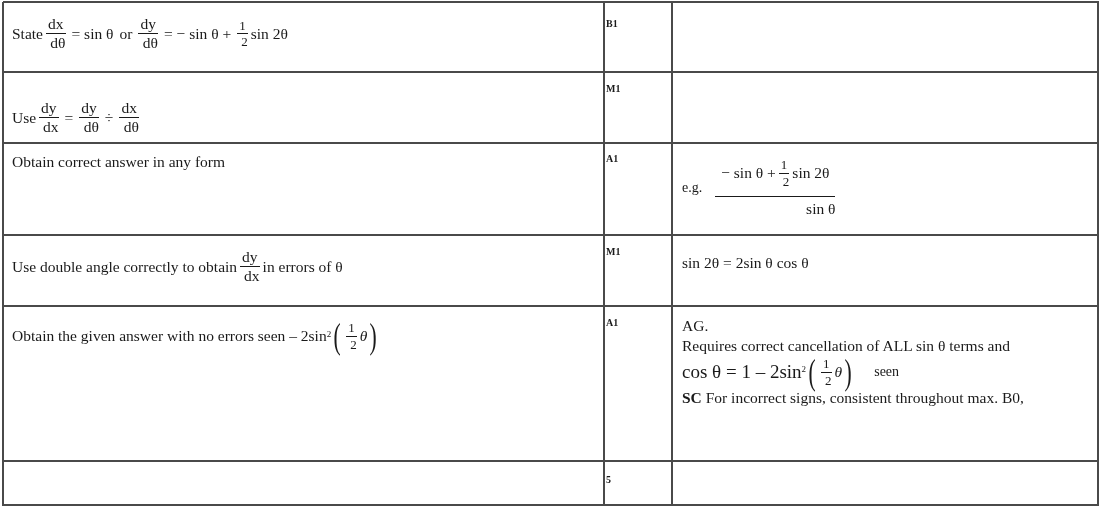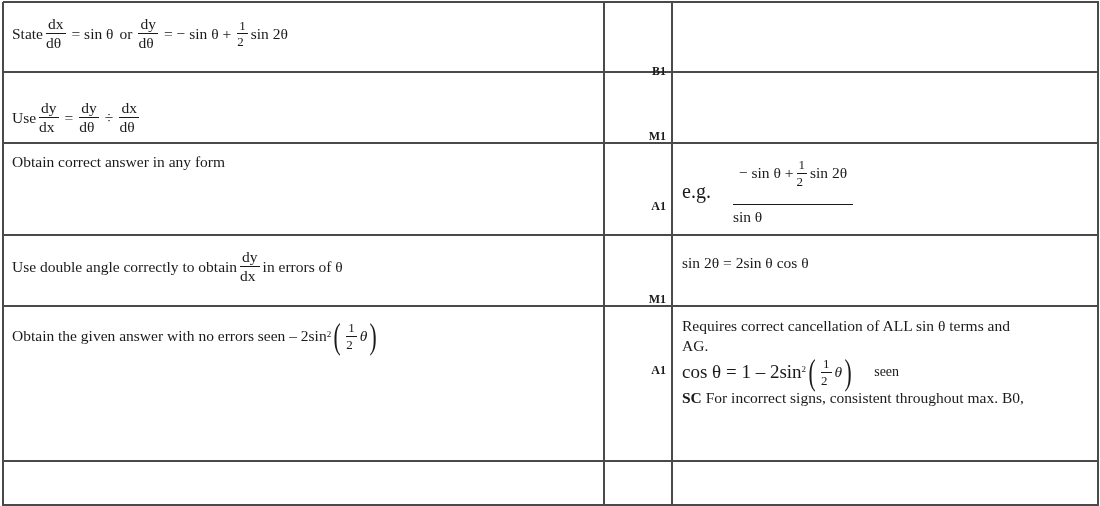--- a/index.html
+++ b/index.html
@@ -3,24 +3,24 @@
   <meta charset="utf-8">
   <style>
     html, body { margin:0; padding:0; background:#ffffff; }
     body { width:1100px; height:506px; position:relative; overflow:hidden;
            font-family:"Liberation Serif", "DejaVu Serif", serif; color:#1a1a1a; font-size:15.5px; }
     .grid { position:absolute; left:0; top:0; width:1100px; height:506px; }
     .hline { position:absolute; left:3px; width:1096px; height:2px; background:#4a4a4a; }
     .vline { position:absolute; top:2px; width:2px; background:#4a4a4a; }
     .cell { position:absolute;font-family:Liberation Serif, serif; }
     .row-crit { left:12px; }
-    .mark { position:absolute; left:606px; width:60px; text-align:right; font-weight:bold; font-size:12px;margin-top:46px; }
+    .mark { position:absolute; left:606px; width:60px; font-weight:bold; font-size:10px; }
     .note { position:absolute; left:682px; width:410px; }
     .it { font-style:italic; }
-    .frac { display:inline-flex; flex-direction:column; align-items:flex-start; vertical-align:middle; margin:0 3px; line-height:1.05; }
+    .frac { display:inline-flex; flex-direction:column; align-items:flex-end; vertical-align:middle; margin:0 3px; line-height:1.05; }
     .frac .num { border-bottom:1px solid #1a1a1a; padding:0 2px 1px 2px; }
     .frac .den { padding-top:1px; }
     .frac.small { font-size:13px; }
     .paren { display:inline-block; font-size:36px; font-weight:100; vertical-align:middle; transform:scaleX(0.6); line-height:1; }
     .sup { font-size:9px; vertical-align:top; position:relative; top:-2px; }
     .inline { display:inline-flex; align-items:center; white-space:nowrap; }
     .op { margin:0 3px; }
   </style>
 </head>
 <body>
@@ -82,23 +82,23 @@
       <span class="den">dθ</span>
     </span>
   </span>
 </div>
 <div class="mark" style="top:83px">M1</div>
 
 <div class="cell row-crit" style="top:153px">Obtain correct answer in any form</div>
 <div class="mark" style="top:153px">A1</div>
 <div class="note" style="top:158px">
   <span class="inline">
-    <span style="font-size:20px;margin-right:19px">e.g.</span>
+    <span style="font-size:14px;margin-right:10px">e.g.</span>
     <span class="frac">
-      <span class="num inline" style="padding:0 6px 16px 6px">
+      <span class="num inline" style="padding:0 6px 8px 6px">
         <span>− sin θ +</span>
         <span class="frac small">
           <span class="num">1</span>
           <span class="den">2</span>
         </span>
         <span>sin 2θ</span>
       </span>
       <span class="den" style="padding-top:4px">sin θ</span>
     </span>
   </span>
@@ -125,22 +125,22 @@
     <span class="frac small">
       <span class="num">1</span>
       <span class="den">2</span>
     </span>
     <span class="it">θ</span>
     <span class="paren">)</span>
   </span>
 </div>
 <div class="mark" style="top:317px">A1</div>
 <div class="note" style="top:316px;line-height:1.3">
+  <div>AG.</div>
   <div>Requires correct cancellation of ALL sin θ terms and</div>
-  <div>AG.</div>
   <div class="inline" style="margin-top:-2px">
     <span style="font-size:19px">cos θ = 1 – 2sin</span>
     <span class="sup">2</span>
     <span class="paren">(</span>
     <span class="frac small">
       <span class="num">1</span>
       <span class="den">2</span>
     </span>
     <span class="it">θ</span>
     <span class="paren">)</span>

